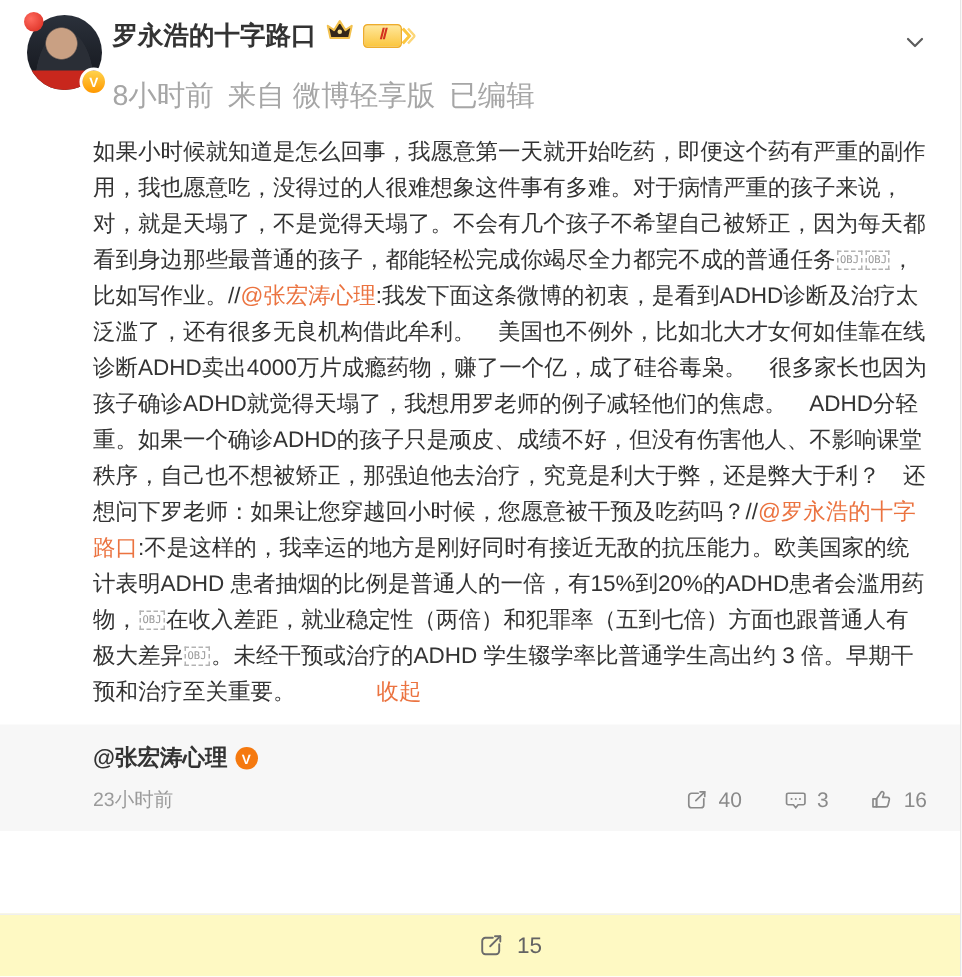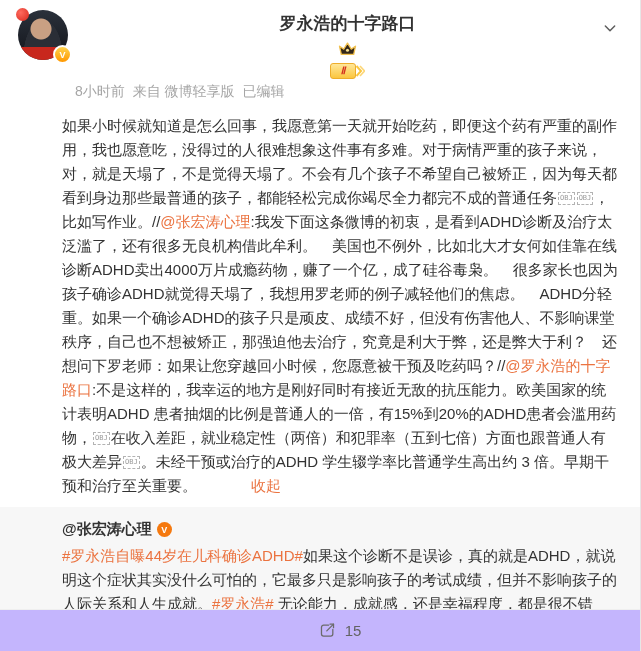--- a/index.html
+++ b/index.html
@@ -15,28 +15,28 @@
               radial-gradient(circle at 46% 38%, #c9a083 0 10px, rgba(0,0,0,0) 11px),
               radial-gradient(ellipse at 50% 95%, #2a2e36 0 55%, rgba(0,0,0,0) 56%),
               linear-gradient(#2b313b, #12141a); }
   .avatar-strip { position:absolute; left:0; right:0; bottom:0; height:13px; background:#c8271d; }
   .avatar-corner { position:absolute; left:-2px; top:-2px; width:13px; height:13px;
                    border-radius:50%; background:radial-gradient(circle at 35% 35%, #ff6a5e, #d7281c); }
   .avatar-v { position:absolute; right:-4px; bottom:-4px; width:15px; height:15px; border-radius:50%;
               background:linear-gradient(#ffd34d,#ff9800); border:2px solid #fff; color:#fff;
               font-size:9px; font-weight:800; display:flex; align-items:center; justify-content:center; }
   .author-block { margin-left:57px; }
-  .author-line { display:flex; align-items:center; gap:6px; padding-top:2px;flex-direction:column; }
+  .author-line { display:flex; gap:6px; padding-top:2px; }
   .author-name { font-size:17px; font-weight:700; color:#333; }
   .vip-badge { position:relative; display:inline-flex; align-items:center; }
   .vip-pill { display:inline-flex; align-items:center; justify-content:center; width:24px; height:14px;
               border-radius:3px; background:linear-gradient(#ffe79a,#fbc63f); border:1px solid #eead2b;
               color:#d4321f; font-family:"Liberation Serif",serif; font-weight:700; font-style:italic;
               font-size:10px; line-height:1; }
-  .meta { margin-top:4px; font-size:14px; color:#a6a6a6; }
+  .meta { margin-top:16px; font-size:19px; color:#a6a6a6; }
   .meta span { margin-right:4px; }
   .chevron-btn { position:absolute; right:20px; top:18px; width:20px; height:20px; color:#5c5c5c;
                  display:flex; align-items:center; justify-content:center; cursor:pointer; }
 
   
   .content { margin:13px 20px 0 62px; font-size:15px; line-height:24px; color:#333;
              white-space:pre-wrap; word-break:break-all; }
   .content .link, .quote-content .hashtag, .content .collapse { color:#eb7340; cursor:pointer; }
   .content .collapse { margin-left:14px;padding-left:40px; }
   .obj-box { display:inline-block; border:1px dashed #b3b3b3; color:#9a9a9a; font-size:7px;
@@ -51,21 +51,21 @@
              font-weight:800; display:inline-flex; align-items:center; justify-content:center; }
   .quote-content { margin-top:5px; font-size:15px; line-height:24px; color:#333;
                    white-space:pre-wrap; word-break:break-all; }
   .quote-footer { margin-top:9px; display:flex; align-items:center; justify-content:space-between; }
   .quote-time { font-size:13px; color:#9b9b9b; }
   .quote-stats { display:flex; gap:28px; margin-right:2px; }
   .stat { display:flex; align-items:center; gap:7px; color:#8a8a8a; font-size:14px; cursor:pointer; }
   .stat svg { display:block; }
 
   
-  .action-bar { position:absolute; left:0; right:0; bottom:0; height:41px; background:#c4b5fd;
+  .action-bar { position:absolute; left:0; right:0; bottom:0; height:41px; background:#fef9c3;
                 border-top:1px solid #efefef; display:flex; align-items:stretch;padding-left:40px; }
   .action { flex:1; display:flex; align-items:center; justify-content:center; gap:9px;
             color:#636363; font-size:15px; cursor:pointer; }
   .action svg { display:block; }
 </style>
 </head>
 <body>
 
 <div class="page">
 
@@ -109,21 +109,20 @@
     </div>
   </div>
 
   <div class="content"><span class="text">如果小时候就知道是怎么回事，我愿意第一天就开始吃药，即便这个药有严重的副作用，我也愿意吃，没得过的人很难想象这件事有多难。对于病情严重的孩子来说，对，就是天塌了，不是觉得天塌了。不会有几个孩子不希望自己被矫正，因为每天都看到身边那些最普通的孩子，都能轻松完成你竭尽全力都完不成的普通任务</span><span class="obj-box">OBJ</span><span class="obj-box">OBJ</span><span class="text">，比如写作业。//</span><span class="link">@张宏涛心理</span><span class="text">:我发下面这条微博的初衷，是看到ADHD诊断及治疗太泛滥了，还有很多无良机构借此牟利。　美国也不例外，比如北大才女何如佳靠在线诊断ADHD卖出4000万片成瘾药物，赚了一个亿，成了硅谷毒枭。　很多家长也因为孩子确诊ADHD就觉得天塌了，我想用罗老师的例子减轻他们的焦虑。　ADHD分轻重。如果一个确诊ADHD的孩子只是顽皮、成绩不好，但没有伤害他人、不影响课堂秩序，自己也不想被矫正，那强迫他去治疗，究竟是利大于弊，还是弊大于利？　还想问下罗老师：如果让您穿越回小时候，您愿意被干预及吃药吗？//</span><span class="link">@罗永浩的十字路口</span><span class="text">:不是这样的，我幸运的地方是刚好同时有接近无敌的抗压能力。欧美国家的统计表明ADHD 患者抽烟的比例是普通人的一倍，有15%到20%的ADHD患者会滥用药物，</span><span class="obj-box">OBJ</span><span class="text">在收入差距，就业稳定性（两倍）和犯罪率（五到七倍）方面也跟普通人有极大差异</span><span class="obj-box">OBJ</span><span class="text">。未经干预或治疗的ADHD 学生辍学率比普通学生高出约 3 倍。早期干预和治疗至关重要。</span><span class="collapse">收起</span></div>
 
   <div class="quote">
     <div class="quote-author-line">
       <span class="quote-author">@张宏涛心理</span>
       <span class="quote-v">V</span>
     </div>
-    <div class="quote-content"><span class="hashtag">#罗永浩自曝44岁在儿科确诊ADHD#</span><span class="text">如果这个诊断不是误诊，真的就是ADHD，就说明这个症状其实没什么可怕的，它最多只是影响孩子的考试成绩，但并不影响孩子的人际关系和人生成就。</span><span class="hashtag">#罗永浩#</span><span class="text"> 无论能力，成就感，还是幸福程度，都是很不错的。</span></div>
     <div class="quote-footer">
       <span class="quote-time">23小时前</span>
       <div class="quote-stats">
         <span class="stat">
           <svg width="15" height="15" viewBox="0 0 24 24">
             <path d="M13.5 4.5 H6.5 A3 3 0 0 0 3.5 7.5 V17 A3 3 0 0 0 6.5 20 H16.5 A3 3 0 0 0 19.5 17 V10.5" fill="none" stroke="#8a8a8a" stroke-width="1.8" stroke-linecap="round"></path>
             <line x1="11" y1="12.5" x2="20.5" y2="3" stroke="#8a8a8a" stroke-width="1.8" stroke-linecap="round"></line>
             <polyline points="15.5,3 20.5,3 20.5,8" fill="none" stroke="#8a8a8a" stroke-width="1.8" stroke-linecap="round" stroke-linejoin="round"></polyline>
           </svg>
           <span>40</span>

